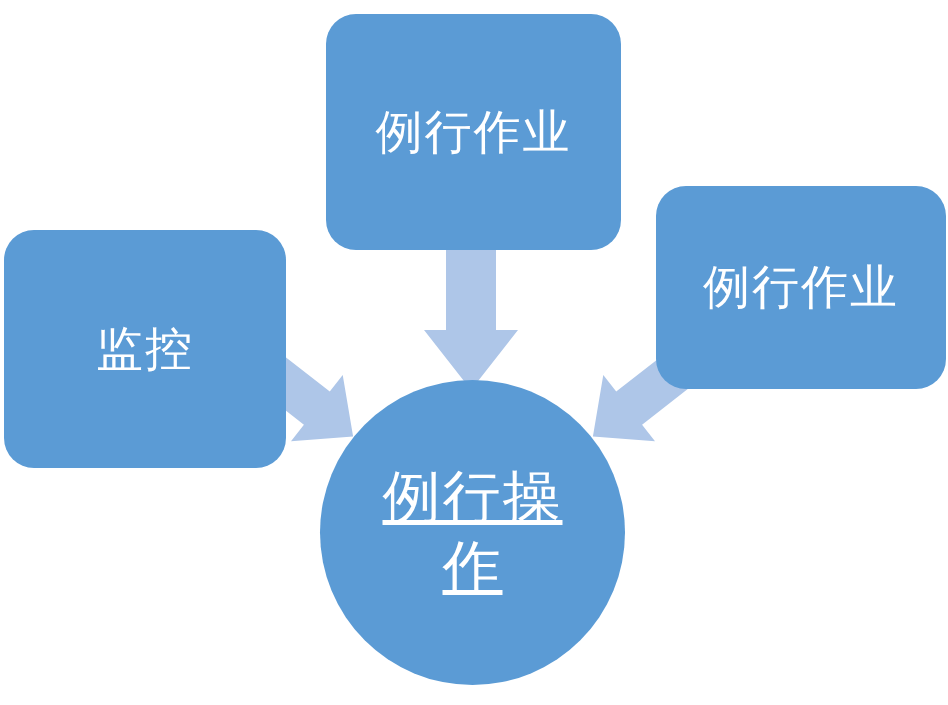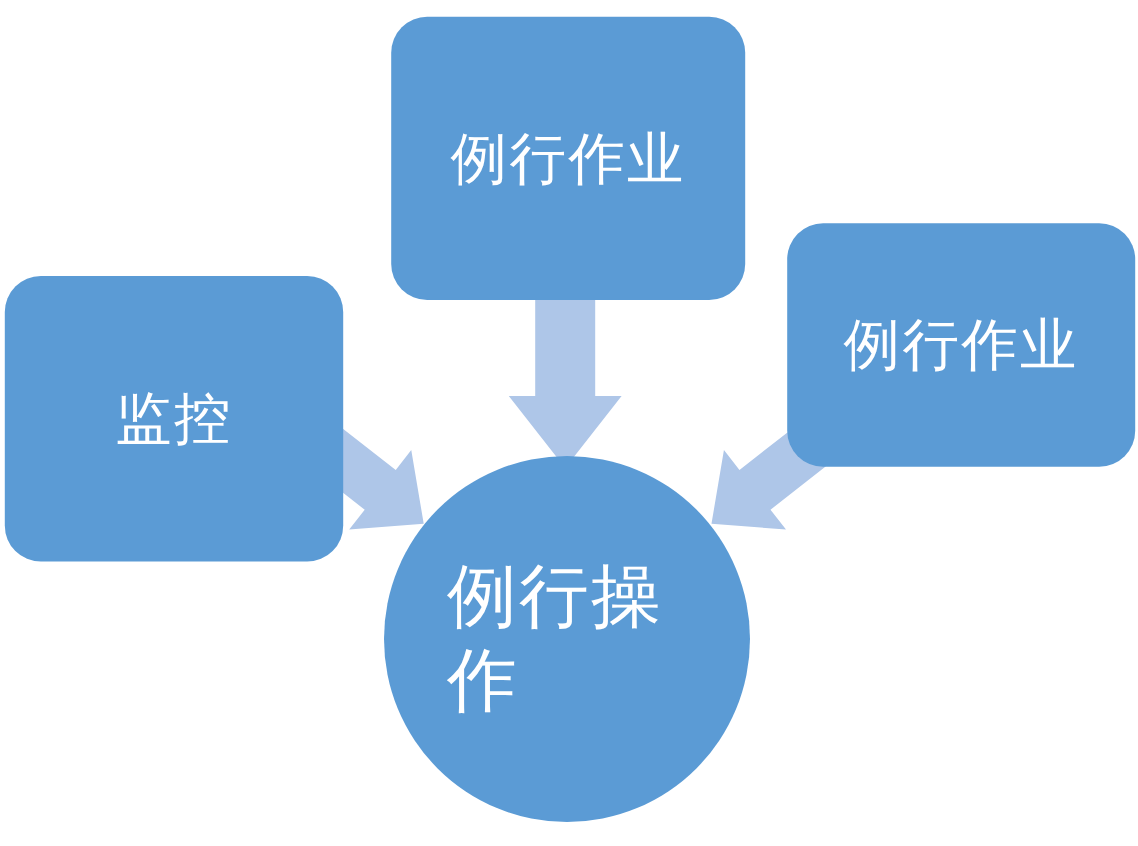--- a/index.html
+++ b/index.html
@@ -55,21 +55,22 @@
     width: 305px;
     height: 305px;
     border-radius: 50%;
     font-size: 58px;
     line-height: 1.2;
     letter-spacing: 2px;
   }
   .node-circle .circle-label {
     max-width: 200px;
     word-break: break-all;
-    text-align: left;
+    text-align: center;
+    text-decoration: underline;
   }
   .arrow-layer {
     position: absolute;
     left: 0;
     top: 0;
     width: 948px;
     height: 705px;
     pointer-events: none;
   }
 </style>

